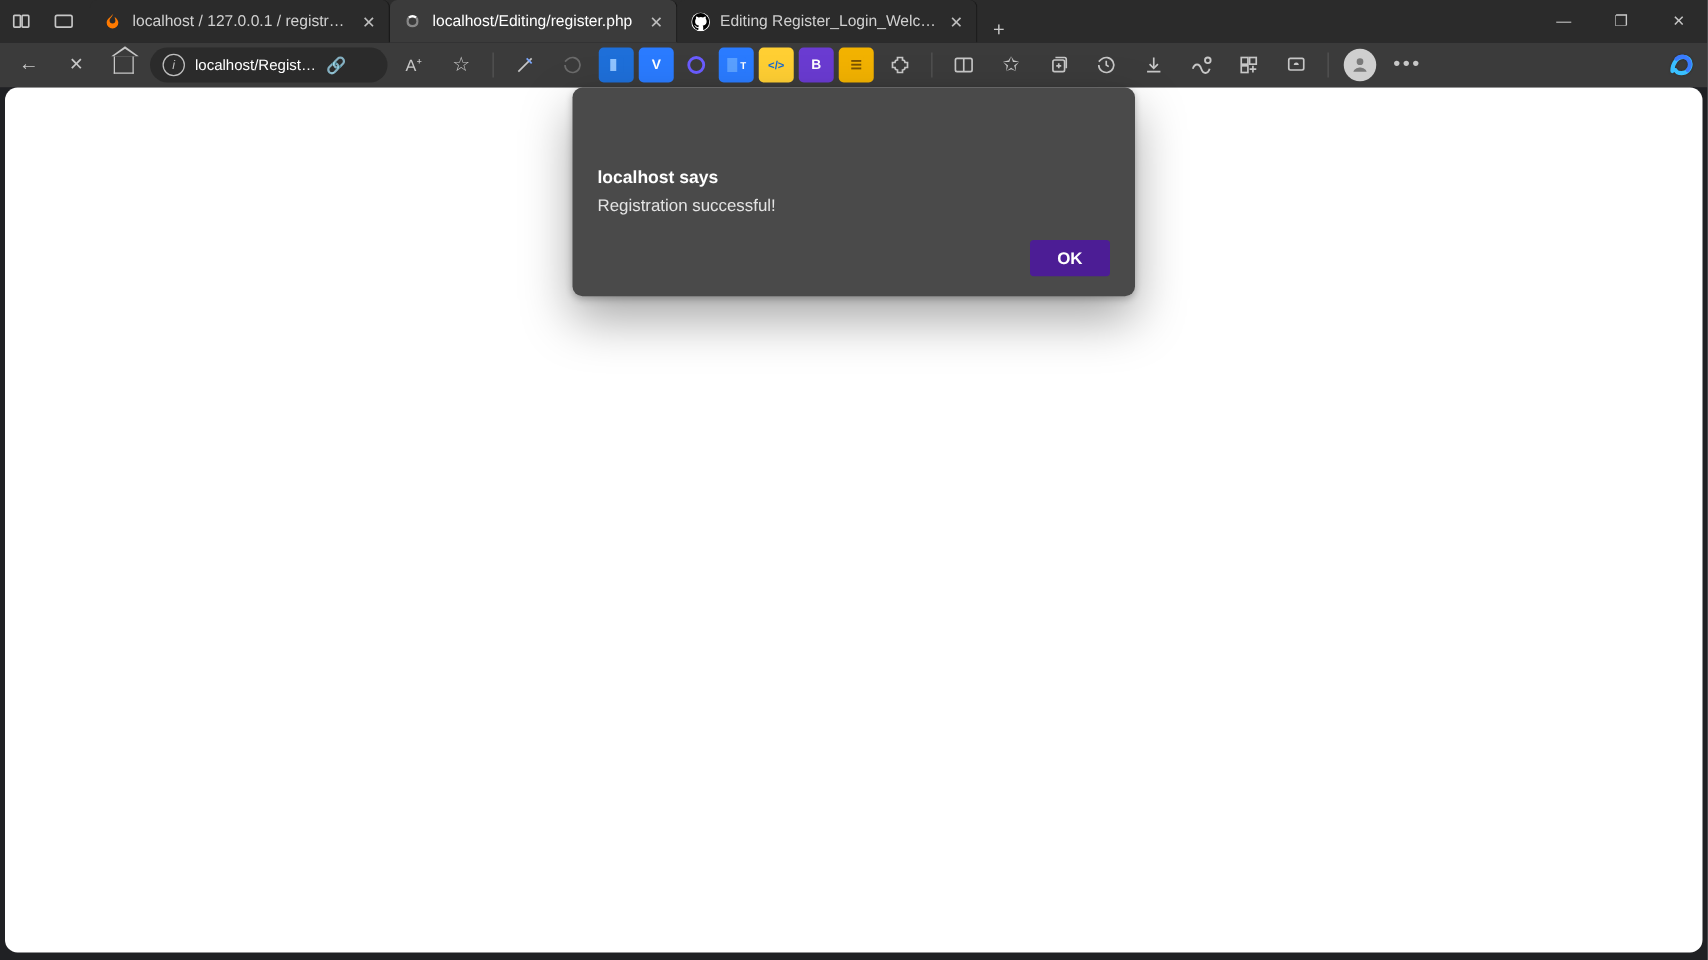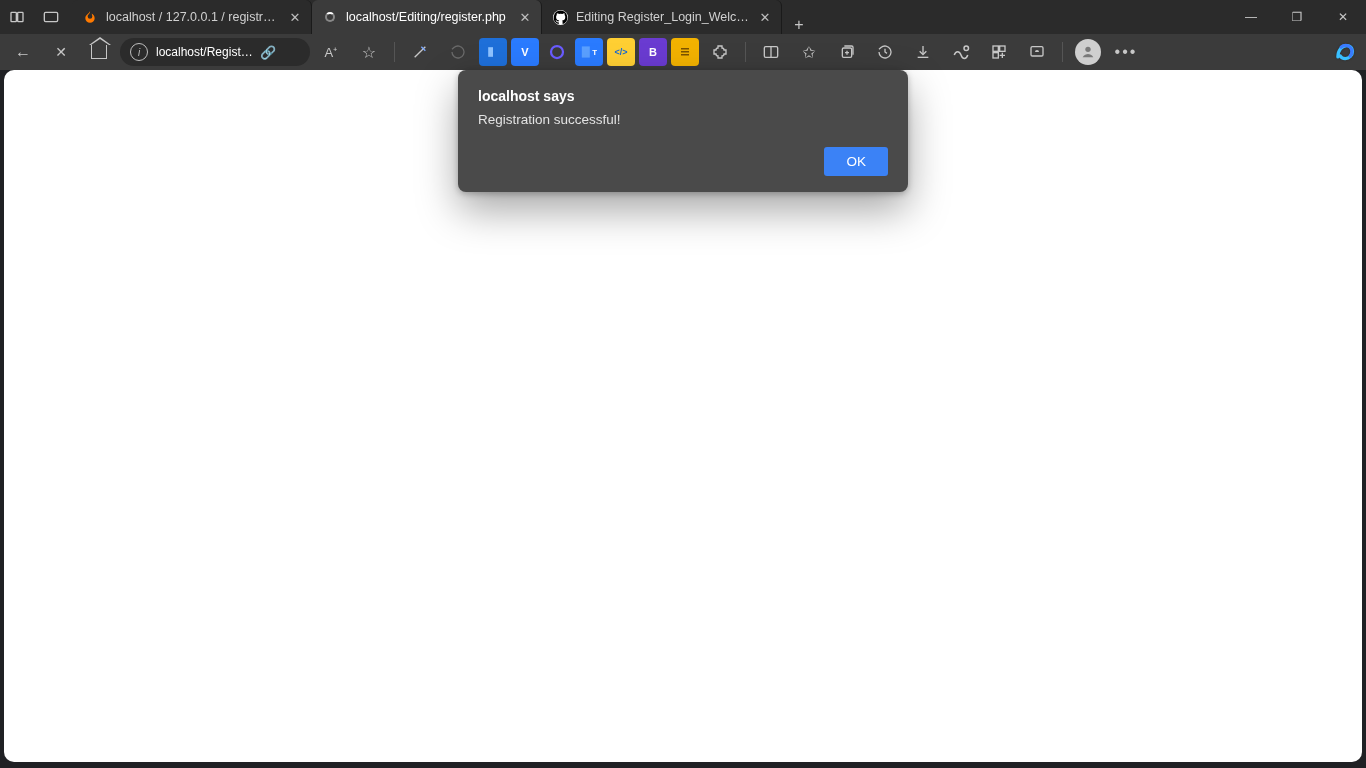--- a/index.html
+++ b/index.html
@@ -42,26 +42,26 @@
     position:absolute; left:4px; right:4px; top:0; bottom:6px;
     background:#fff; border-radius:10px;
   }
   
   .dialog {
     position:absolute; left:458px; top:0px; width:450px;
     background:#4a4a4a; color:#eaeaea; border-radius:8px;
     box-shadow: 0 18px 40px rgba(0,0,0,.35), 0 2px 6px rgba(0,0,0,.25);
     padding:18px 20px 16px 20px;
   }
-  .dialog .dlg-title { font-weight:700; font-size:14px; margin-bottom:8px; color:#fff;}
+  .dialog .dlg-title { font-weight:700; font-size:14px; margin-bottom:8px; color:#fff;margin-top:45px;}
   .dialog .dlg-msg { font-size:13.5px; color:#e3e3e3; margin-bottom:20px;}
   .dialog .dlg-actions { display:flex; justify-content:flex-end; }
   .dialog .ok-btn {
-    background:#3b82f6; color:#fff; border:none; padding:7px 22px;
-    font-size:13.5px; font-weight:400; border-radius:3px;
+    background:#4c1d95; color:#fff; border:none; padding:7px 22px;
+    font-size:13.5px; font-weight:700; border-radius:3px;
   }
   
   .copilot {
     position:absolute; right:4px; top:36px; width:32px; height:32px;
     display:flex; align-items:center; justify-content:center;
   }
   .copilot svg { filter: drop-shadow(0 0 1px rgba(0,0,0,.3)); }
   
   .fav-flame { color:#ff8a17; font-size:13px; }
   .fav-loading { width:10px; height:10px; border:2px solid #888; border-top-color:#fff; border-radius:50%; }

